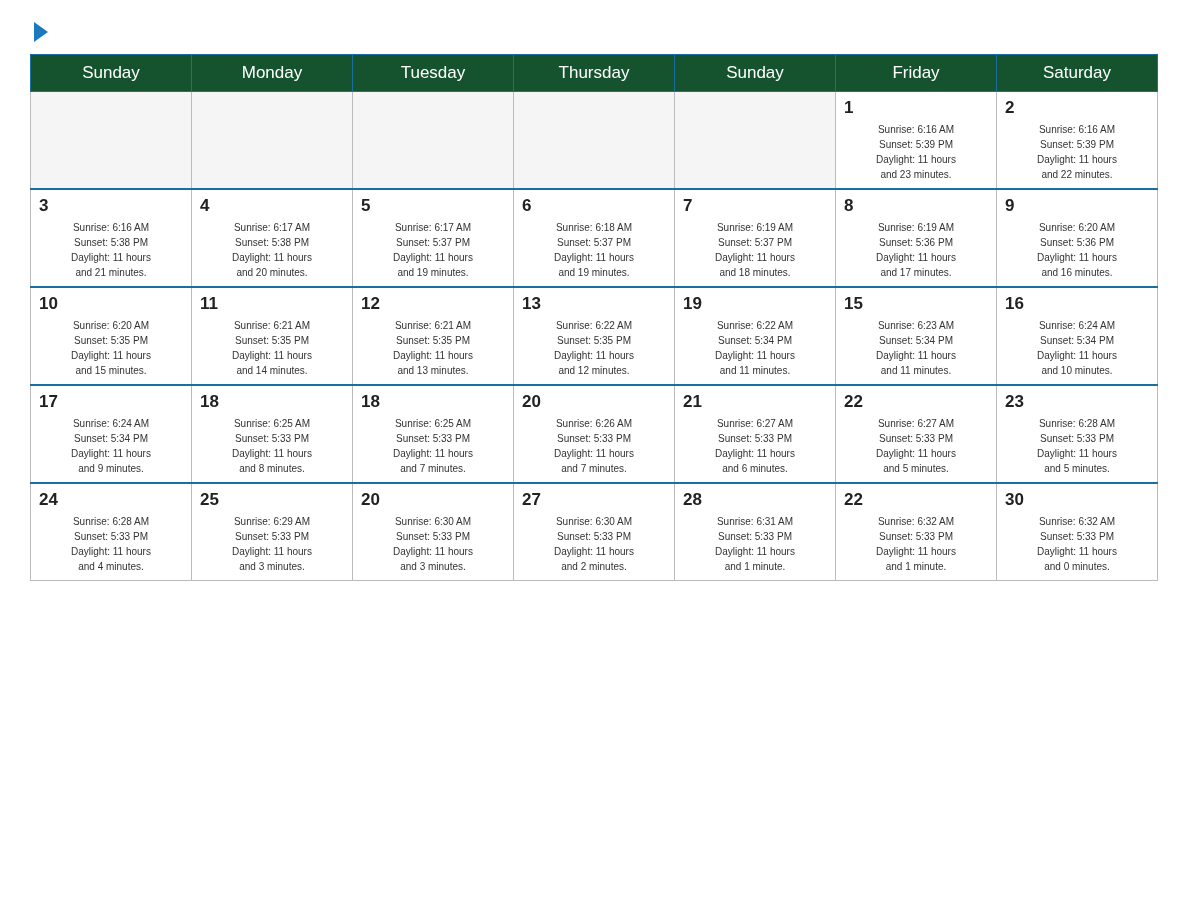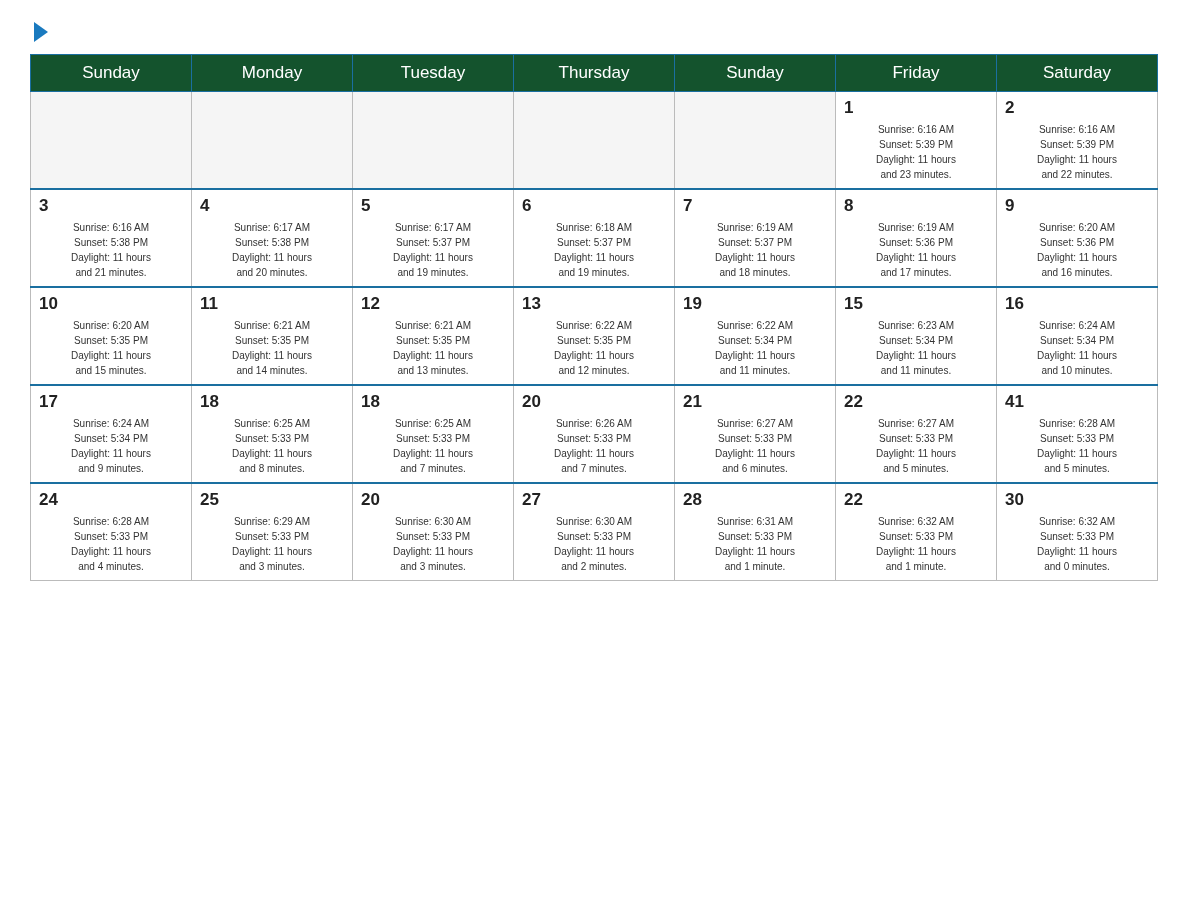--- a/index.html
+++ b/index.html
@@ -227,21 +227,21 @@
         </td>
         <td>
           <span class="day-number">21</span>
           <div class="day-info">Sunrise: 6:27 AM<br>Sunset: 5:33 PM<br>Daylight: 11 hours<br>and 6 minutes.</div>
         </td>
         <td>
           <span class="day-number">22</span>
           <div class="day-info">Sunrise: 6:27 AM<br>Sunset: 5:33 PM<br>Daylight: 11 hours<br>and 5 minutes.</div>
         </td>
         <td>
-          <span class="day-number">41</span>
+          <span class="day-number">23</span>
           <div class="day-info">Sunrise: 6:28 AM<br>Sunset: 5:33 PM<br>Daylight: 11 hours<br>and 5 minutes.</div>
         </td>
       </tr>
       <tr class="row-divider">
         <td>
           <span class="day-number">24</span>
           <div class="day-info">Sunrise: 6:28 AM<br>Sunset: 5:33 PM<br>Daylight: 11 hours<br>and 4 minutes.</div>
         </td>
         <td>
           <span class="day-number">25</span>

